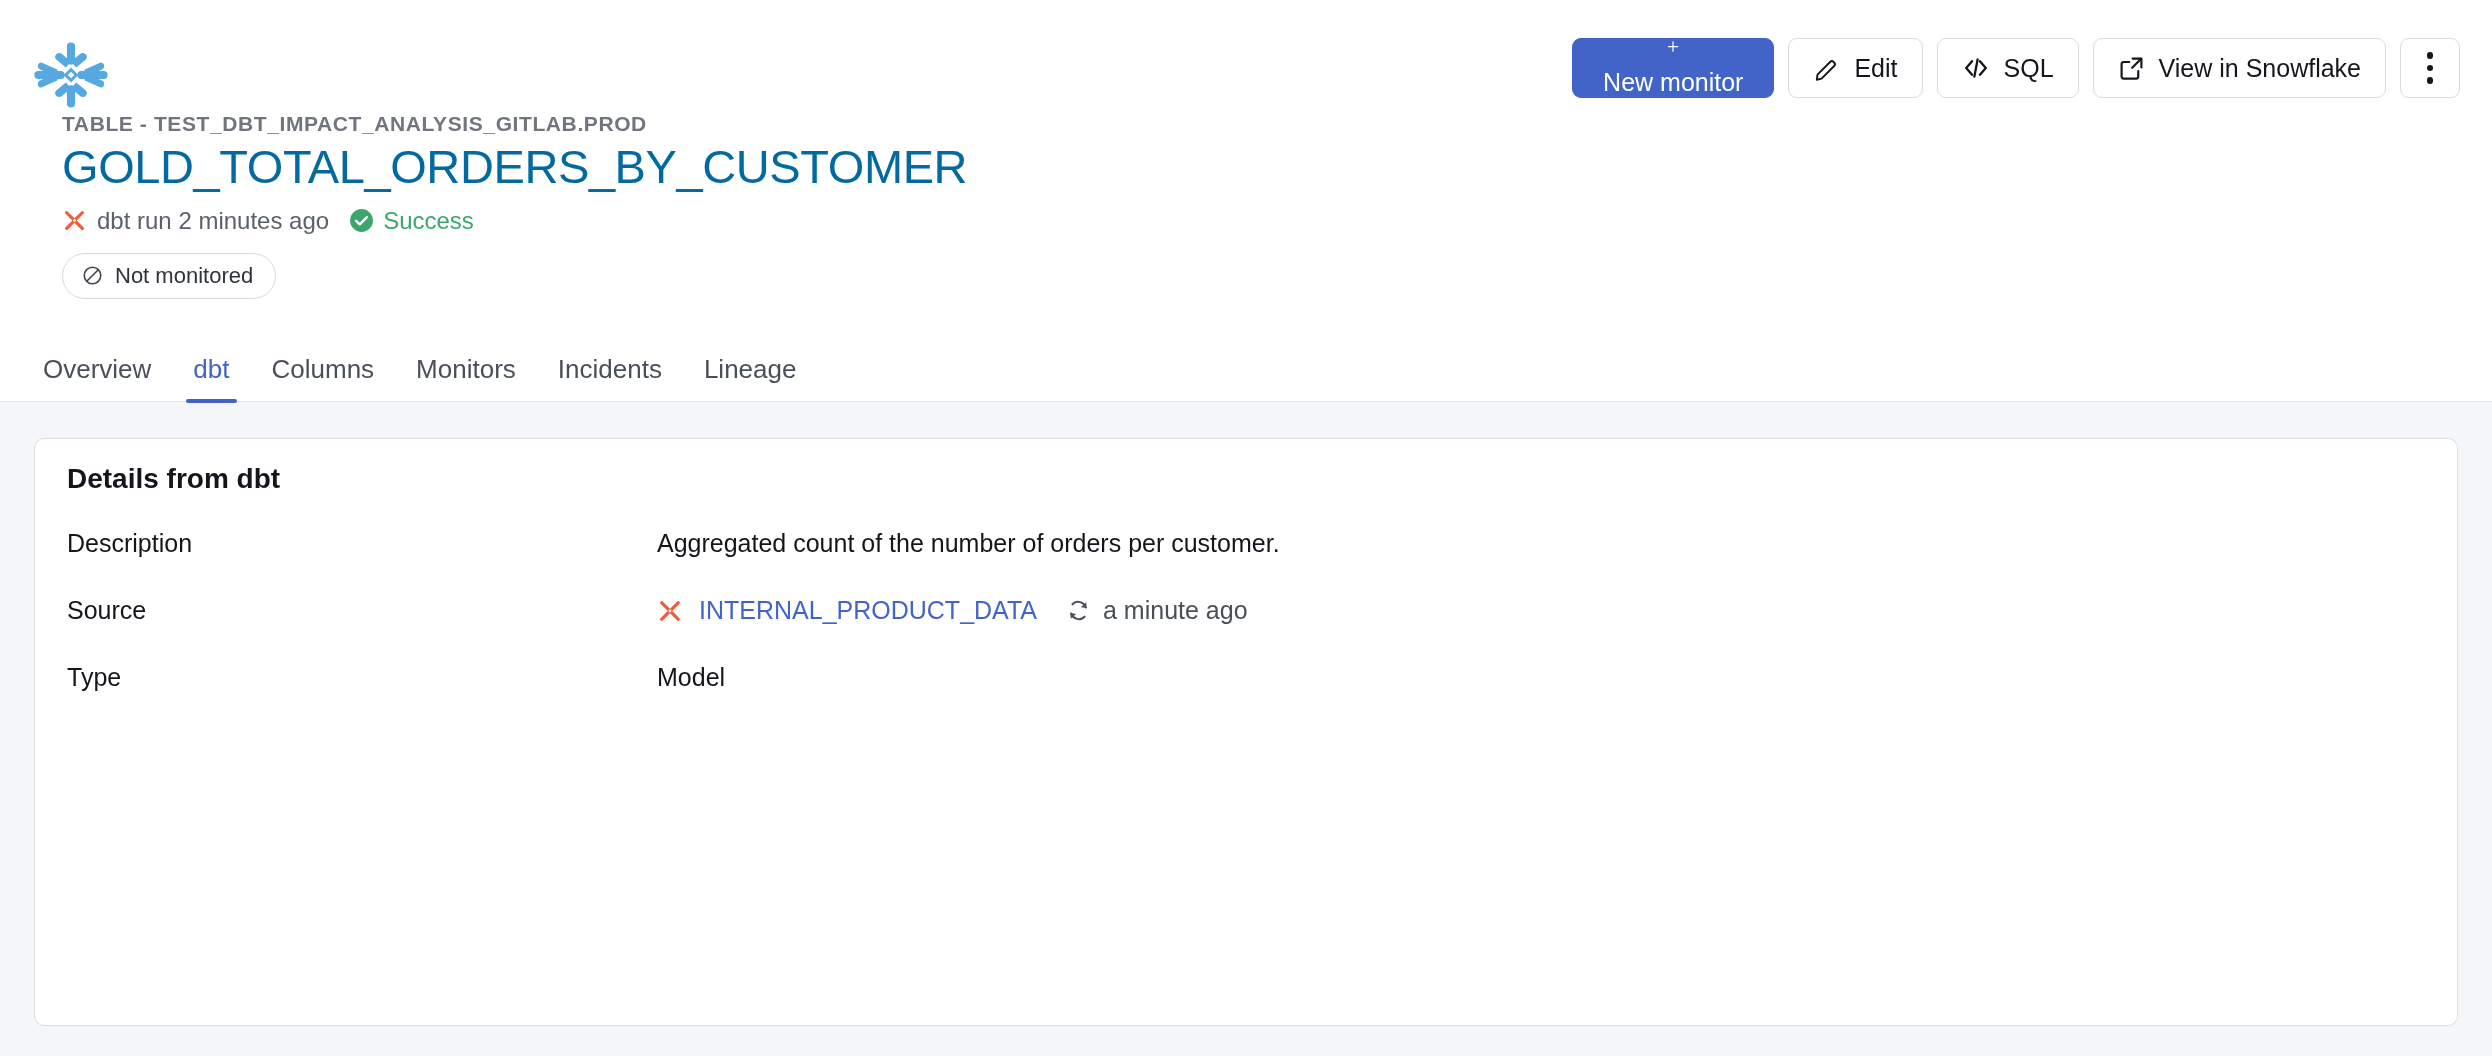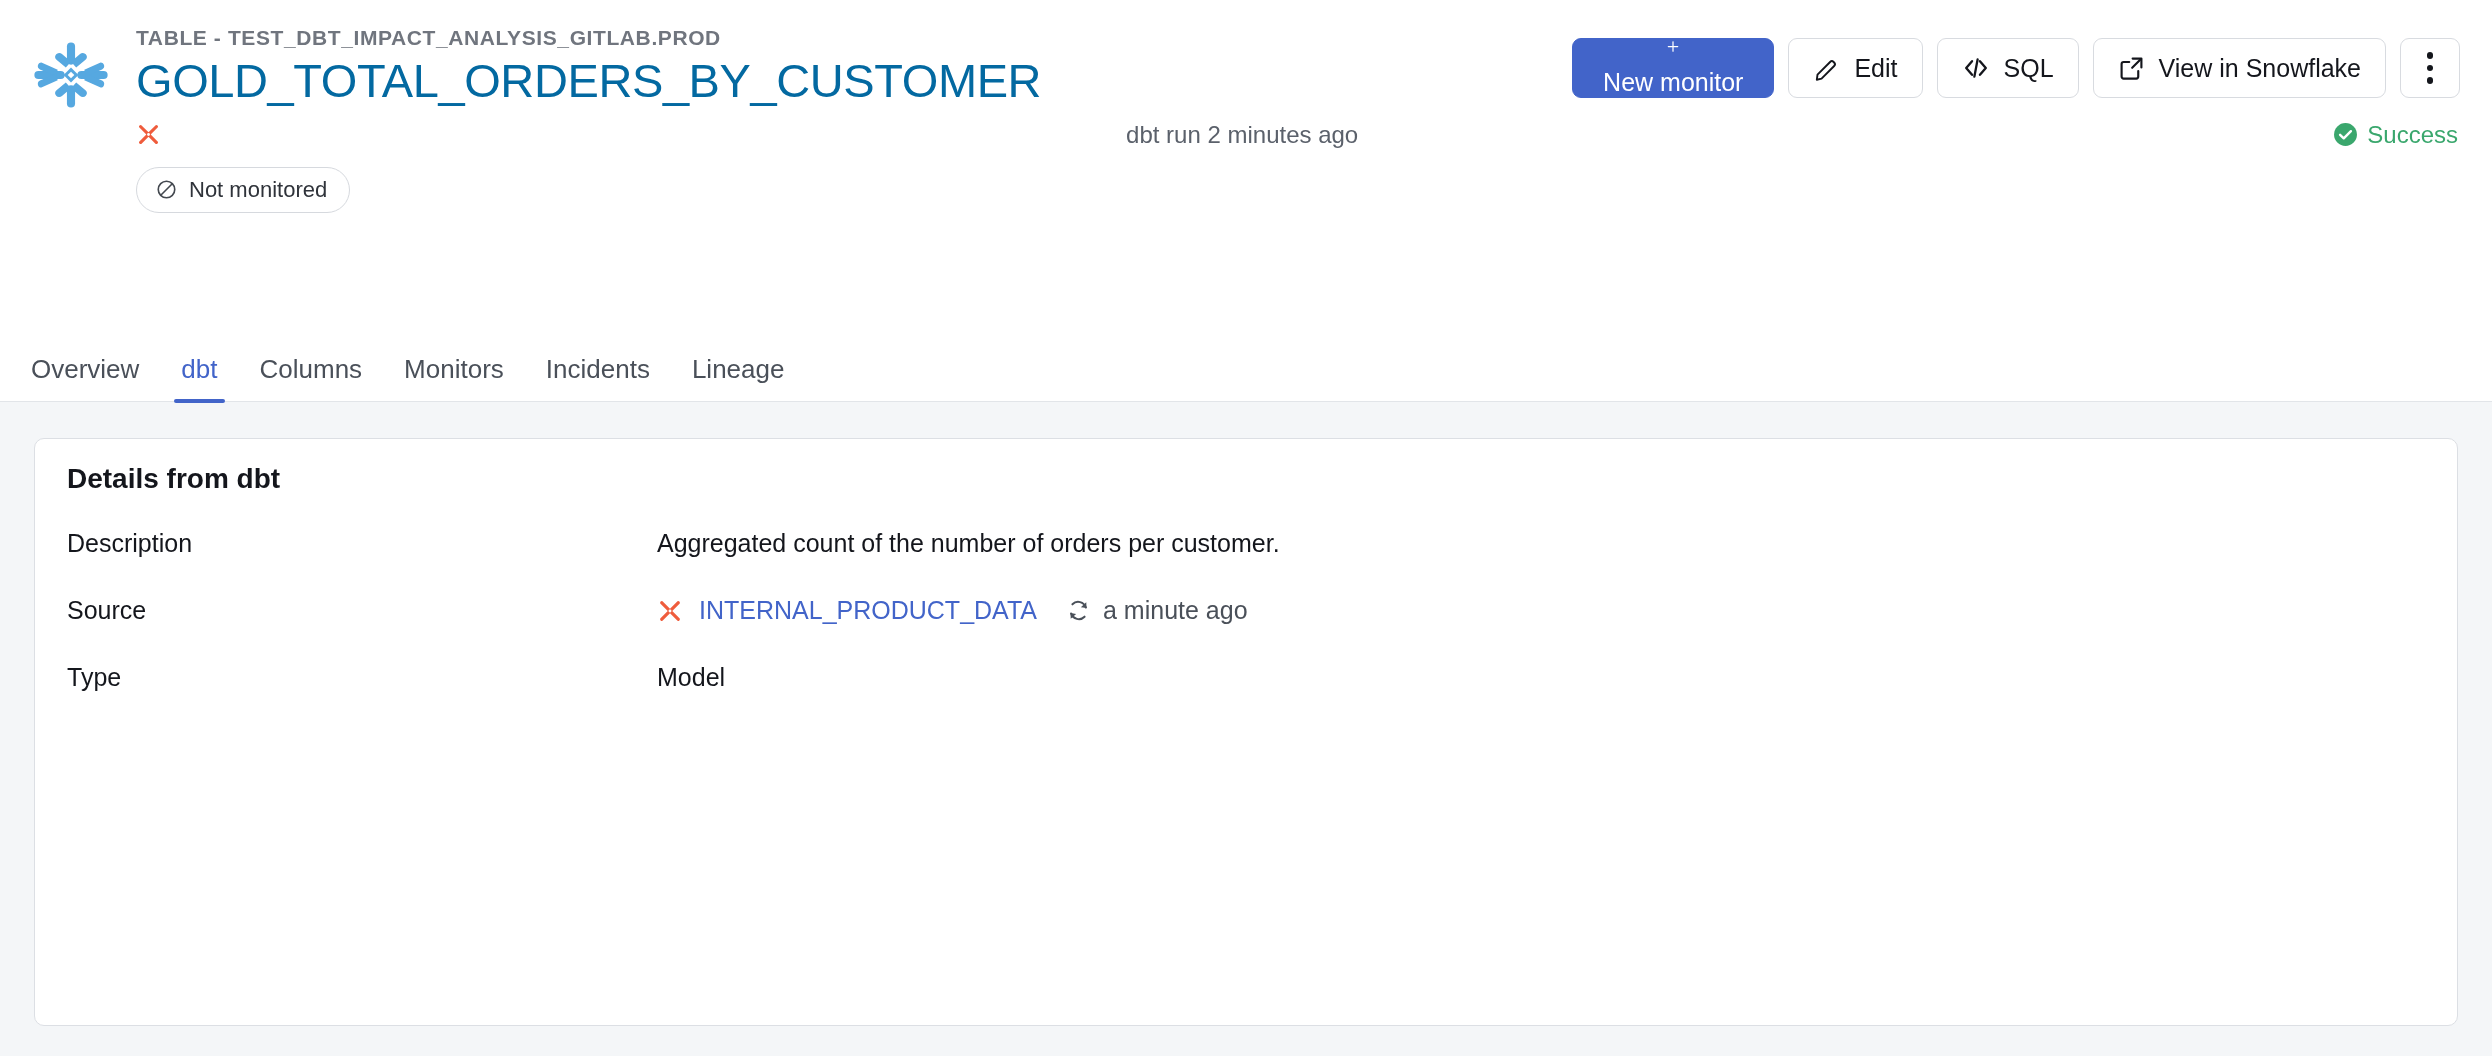--- a/index.html
+++ b/index.html
@@ -16,20 +16,21 @@
   .header {
     position: relative;
     height: 340px;
     background: #ffffff;
     padding: 0;
   }
   .header-inner {
     display: flex;
     align-items: flex-start;
     padding: 26px 34px 0 34px;
+    flex-direction: column;
   }
   .source-logo {
     width: 74px; height: 74px;
     flex: 0 0 74px;
     margin-top: 12px;
     margin-left: 0px;
   }
   .title-block { margin-left: 28px; flex: 1 1 auto; min-width: 0; }
 
   .breadcrumb {
@@ -47,21 +48,20 @@
     color: #0369a1;
     margin: 0;
     letter-spacing: -0.4px;
     white-space: nowrap;
   }
   .status-row {
     display: flex;
     align-items: center;
     margin-top: 14px;
     gap: 10px;
-    justify-content: space-between;
   }
   .dbt-x { width: 25px; height: 25px; flex: 0 0 25px; display:block; }
   .run-text { font-size: 24px; color: #5b616b; white-space: nowrap; }
   .success-wrap { display:flex; align-items:center; gap: 9px; margin-left: 10px; }
   .check-circle { width: 25px; height: 25px; flex: 0 0 25px; display:block; }
   .success-text { font-size: 24px; color: #3aa76d; white-space: nowrap; }
 
   .badge-row { margin-top: 18px; }
   .badge {
     display: inline-flex;
@@ -112,21 +112,21 @@
   }
   .btn-icon-only { width: 60px; padding: 0; }
   .dots { display:flex; flex-direction:column; gap:6px; align-items:center; }
   .dots i { width: 6.5px; height: 6.5px; border-radius: 50%; background: #14161c; display:block; }
 
   
   .tabs {
     display: flex;
     align-items: flex-end;
     gap: 0;
-    padding: 0 22px;
+    padding: 0 34px;
     height: 62px;
     border-bottom: 1.6px solid #e2e5e9;
     background: #ffffff;
   }
   .tab {
     position: relative;
     font-size: 26px;
     color: #4a5059;
     padding: 0 21px 16px 21px;
     cursor: pointer;

